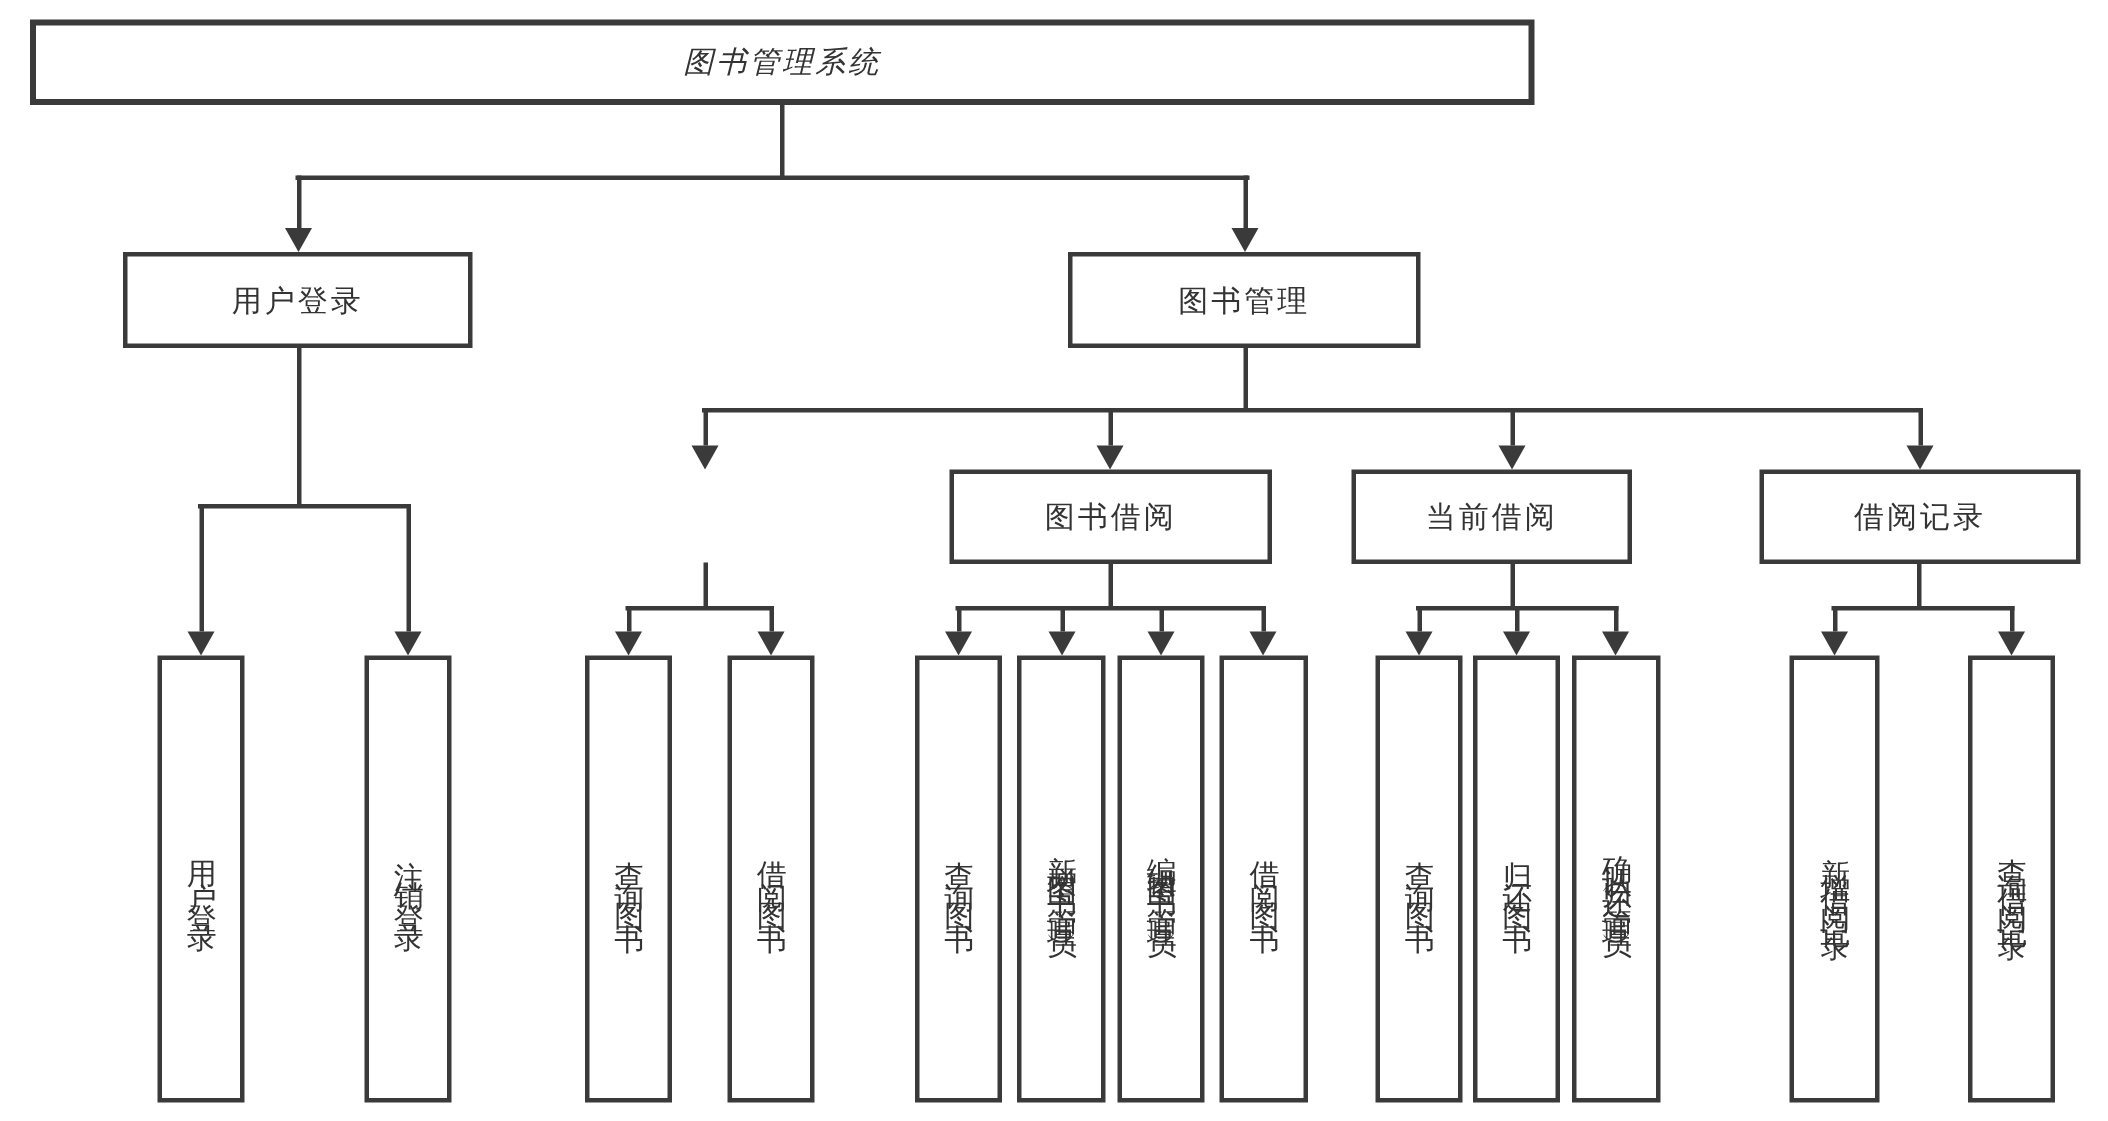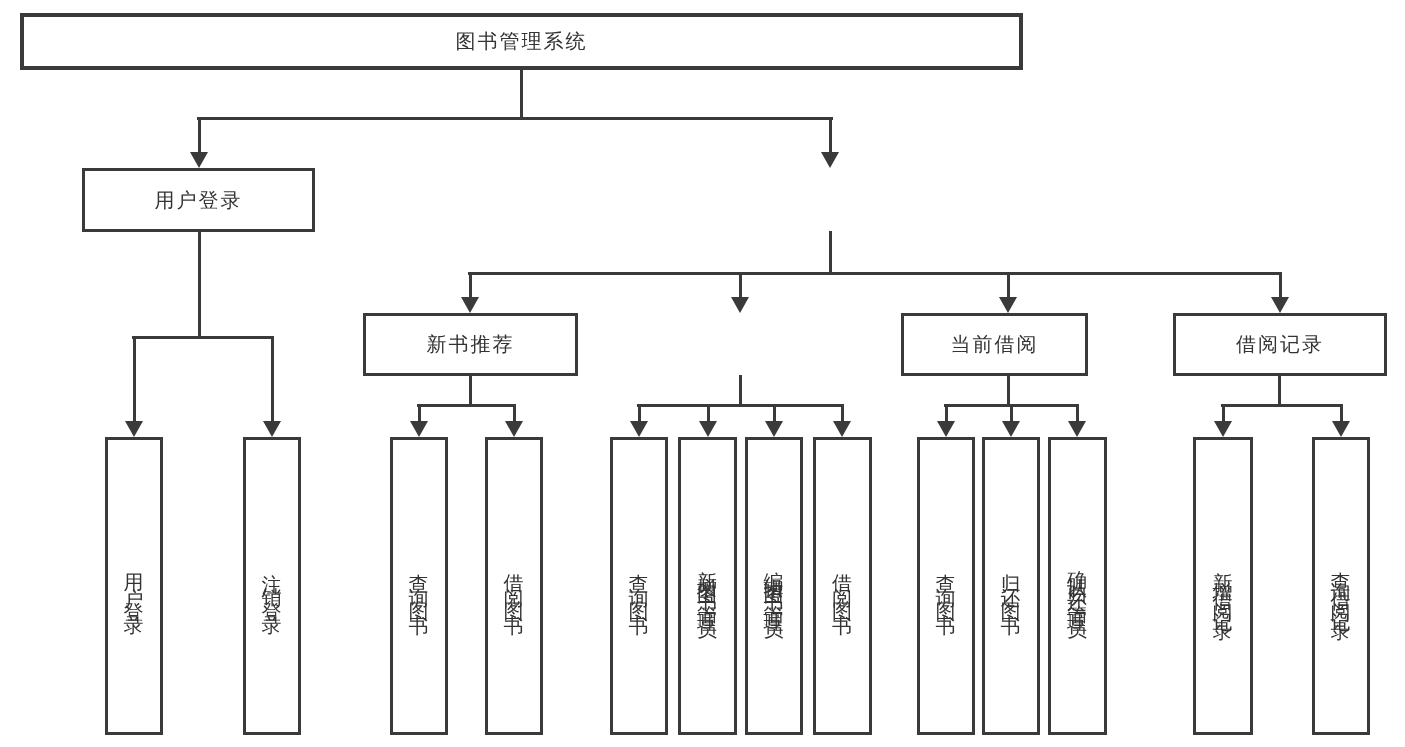--- a/index.html
+++ b/index.html
@@ -16,21 +16,21 @@
     background:var(--background);overflow:hidden;
   }
   
   .hbox{
     position:absolute;box-sizing:border-box;
     border:3px solid var(--line);background:#fff;
     display:flex;align-items:center;justify-content:center;
     font-size:20px;letter-spacing:2px;color:var(--text);
     white-space:nowrap;
   }
-  .hbox.root{border-width:4px;}
+  .hbox.root{border-width:4px;font-style:italic;}
   
   .vbox{
     position:absolute;box-sizing:border-box;top:437px;height:298px;
     border:3px solid var(--line);background:#fff;
     display:flex;align-items:center;justify-content:center;
     writing-mode:vertical-rl;text-orientation:mixed;
     font-size:20px;color:var(--text);line-height:1;
   }
   .v4{letter-spacing:14px;}
   .v6{letter-spacing:10px;}
@@ -57,22 +57,23 @@
   }
 </style>
 </head>
 <body>
 
 <div class="stage">
 
   <div class="hbox root" style="left:20px;top:13px;width:1003px;height:57px">图书管理系统</div>
 
   <div class="hbox" style="left:82px;top:168px;width:233px;height:64px">用户登录</div>
+  <div class="hbox" style="left:712px;top:168px;width:235px;height:64px">图书管理</div>
 
-  <div class="hbox" style="left:363px;top:313px;width:215px;height:63px">新书推荐</div>
+  <div class="hbox" style="left:633px;top:313px;width:215px;height:63px">图书借阅</div>
   <div class="hbox" style="left:901px;top:313px;width:187px;height:63px">当前借阅</div>
   <div class="hbox" style="left:1173px;top:313px;width:214px;height:63px">借阅记录</div>
 
   <div class="vbox v4" style="left:105px;width:58px">用户登录</div>
   <div class="vbox v4" style="left:243px;width:58px">注销登录</div>
 
   <div class="vbox v4" style="left:390px;width:58px">查询图书</div>
   <div class="vbox v4" style="left:485px;width:58px">借阅图书</div>
 
   <div class="vbox v4" style="left:610px;width:58px">查询图书</div>

